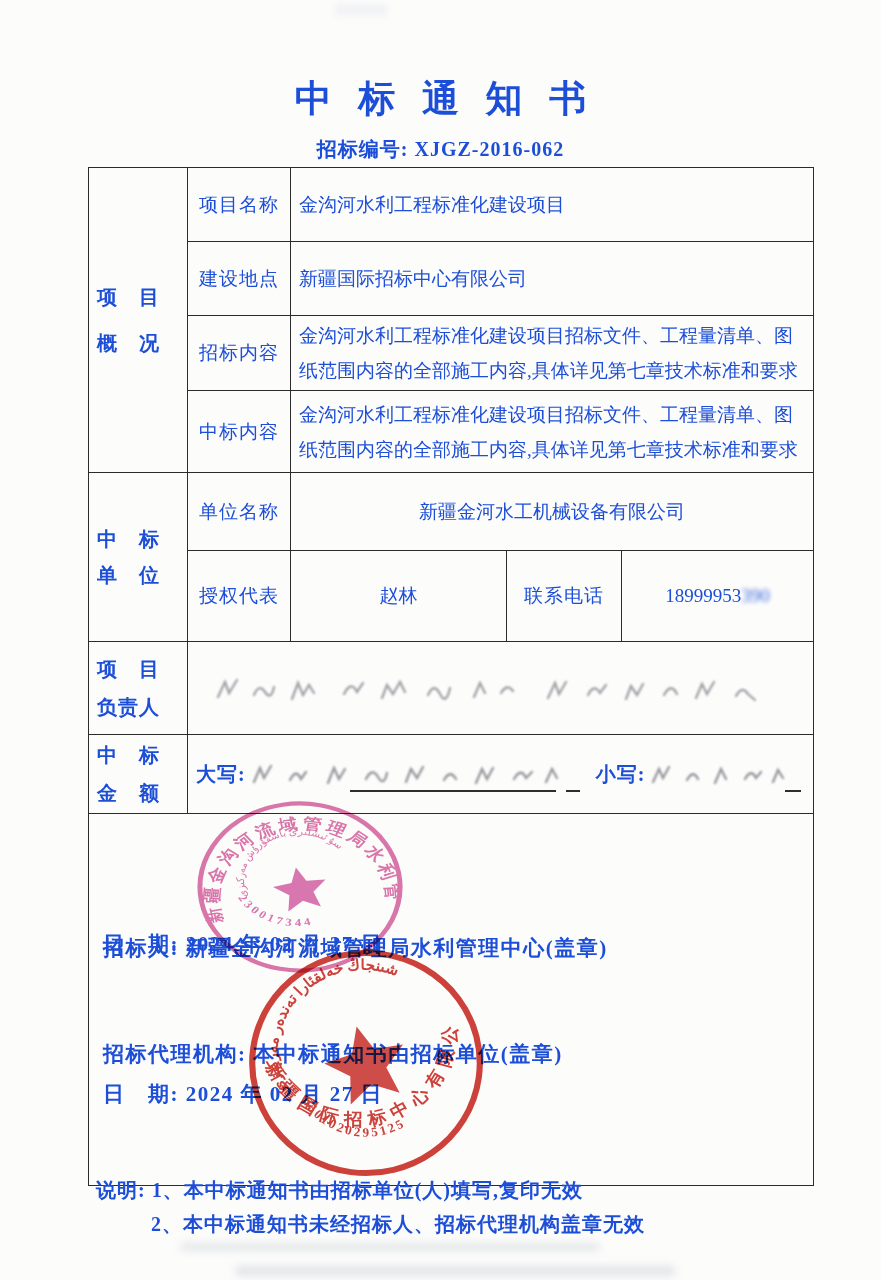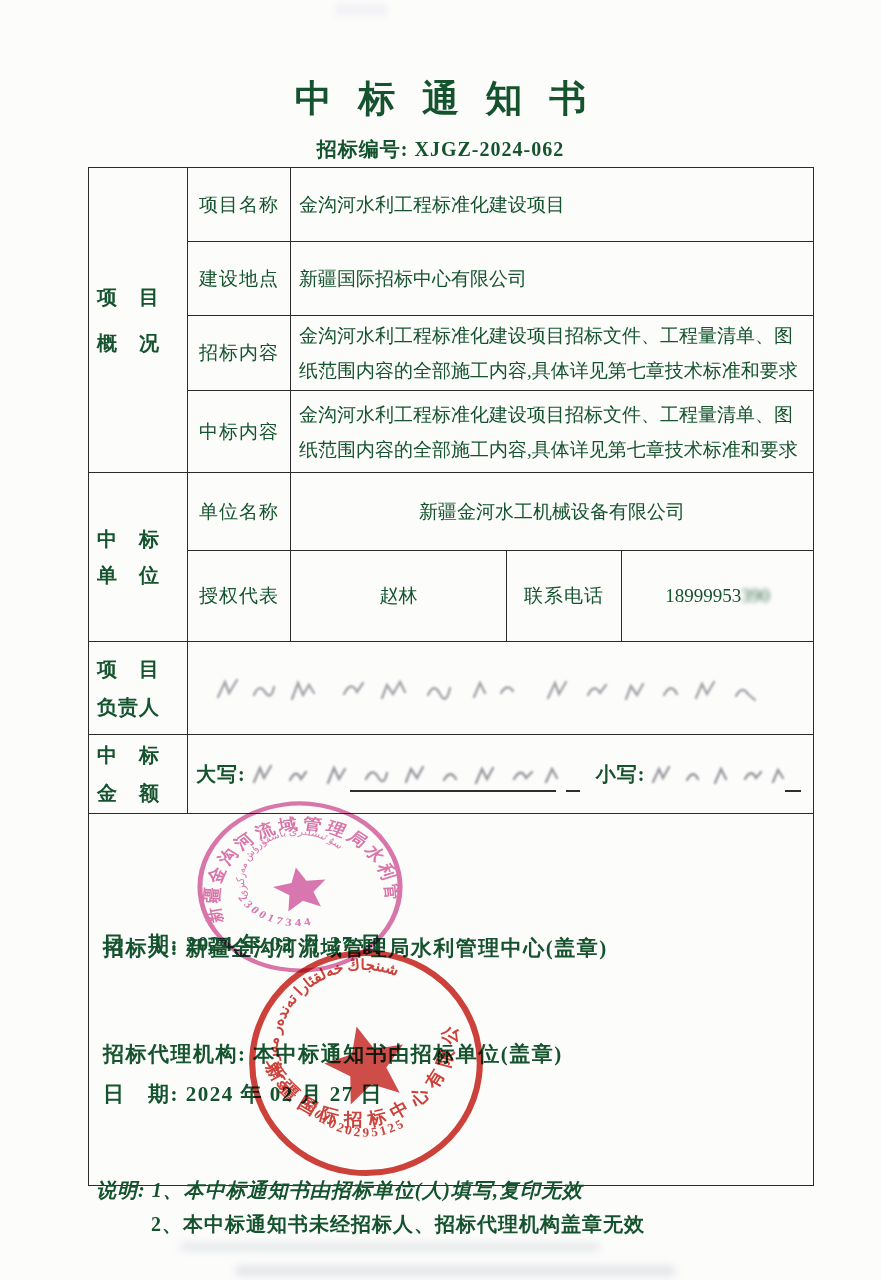--- a/index.html
+++ b/index.html
@@ -1,20 +1,20 @@
 <!DOCTYPE html>
 <html><head>
 <meta charset="utf-8">
 <style>
   html,body{margin:0;padding:0;background:#e8e8e8;}
   .page{
     position:relative;width:881px;height:1280px;margin:0 auto;
     background:#fcfcfb;overflow:hidden;
     font-family:"Liberation Serif","DejaVu Serif",serif;
-    color:#14532d;
+    color:#1d4ed8;
   }
   
   .doc-title{
     position:absolute;top:74px;left:0;width:100%;
     text-align:center;font-size:37px;font-weight:700;
     letter-spacing:.72em;text-indent:.72em;
   }
   .doc-subtitle{
     position:absolute;top:136px;left:0;width:100%;
     text-align:center;font-size:20px;font-weight:700;letter-spacing:1px;
@@ -64,21 +64,21 @@
 </head>
 <body>
 
 <div class="page">
 
   <div class="topmark" style="left:335px;top:4px;width:52px;height:12px;"></div>
 
   <div class="doc-title">中标通知书</div>
   <div class="doc-subtitle">
     <span>招标编号:</span>
-    <span>XJGZ-2024-062</span>
+    <span>XJGZ-2016-062</span>
   </div>
 
   <table class="main">
     <colgroup>
       <col style="width:99px">
         <col style="width:103px">
         <col style="width:216px">
       <col style="width:115px">
         <col style="width:192px">
     </colgroup>
@@ -241,21 +241,21 @@
       <text font-size="18" font-weight="700" fill="#c9271f" letter-spacing="7" font-family="'Liberation Serif',serif">
         <textPath href="#s2-cn">新疆国际招标中心有限公司</textPath>
       </text>
       <path fill="#cc3530" d="M120 82 l11.2 26.2 28.4 2.4 -21.5 18.7 6.5 27.8 -24.6 -14.9 -24.6 14.9 6.5 -27.8 -21.5 -18.7 28.4 -2.4 Z"></path>
       <text font-size="13" fill="#c9271f" letter-spacing="2.5" font-weight="700">
         <textPath href="#s2-num">6501020295125</textPath>
       </text>
     </g>
   </svg>
 
-  <div class="note-line" style="left:96px;top:1177px;font-style:italic;">
+  <div class="note-line" style="left:96px;top:1177px;">
     <span>说明:</span>
     <span>1、本中标通知书由招标单位(人)填写,复印无效</span>
   </div>
   <div class="note-line" style="left:151px;top:1211px;">
     <span>2、本中标通知书未经招标人、招标代理机构盖章无效</span>
   </div>
 
   <div class="bleed" style="left:180px;top:1243px;width:420px;height:8px;opacity:.45;"></div>
   <div class="bleed" style="left:235px;top:1266px;width:440px;height:10px;opacity:.5;"></div>
 

